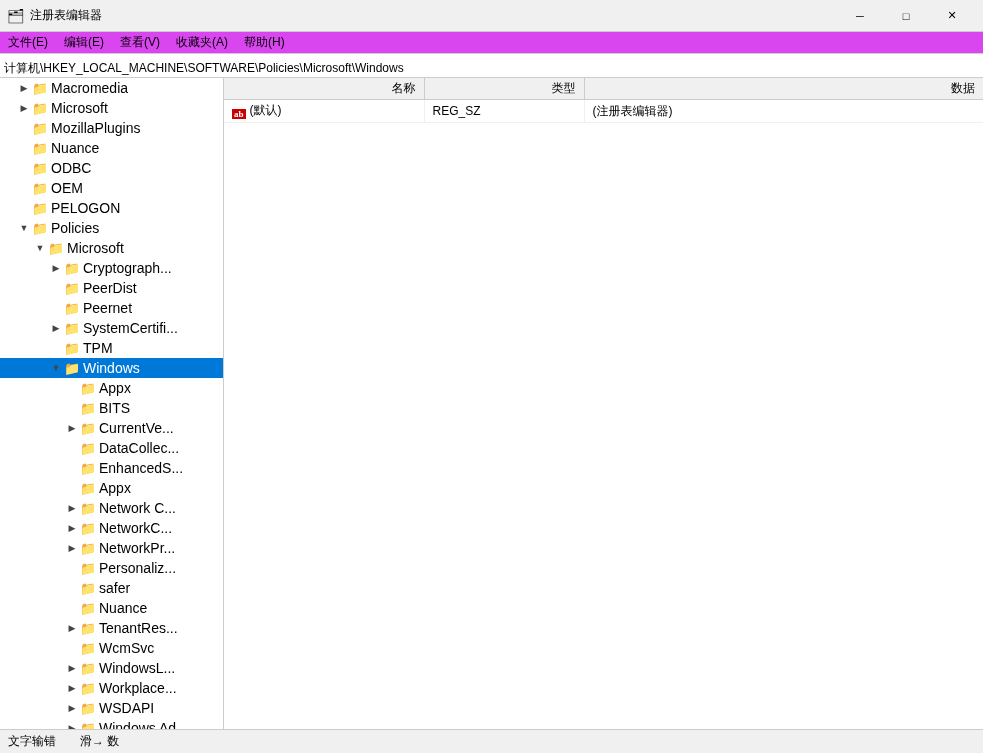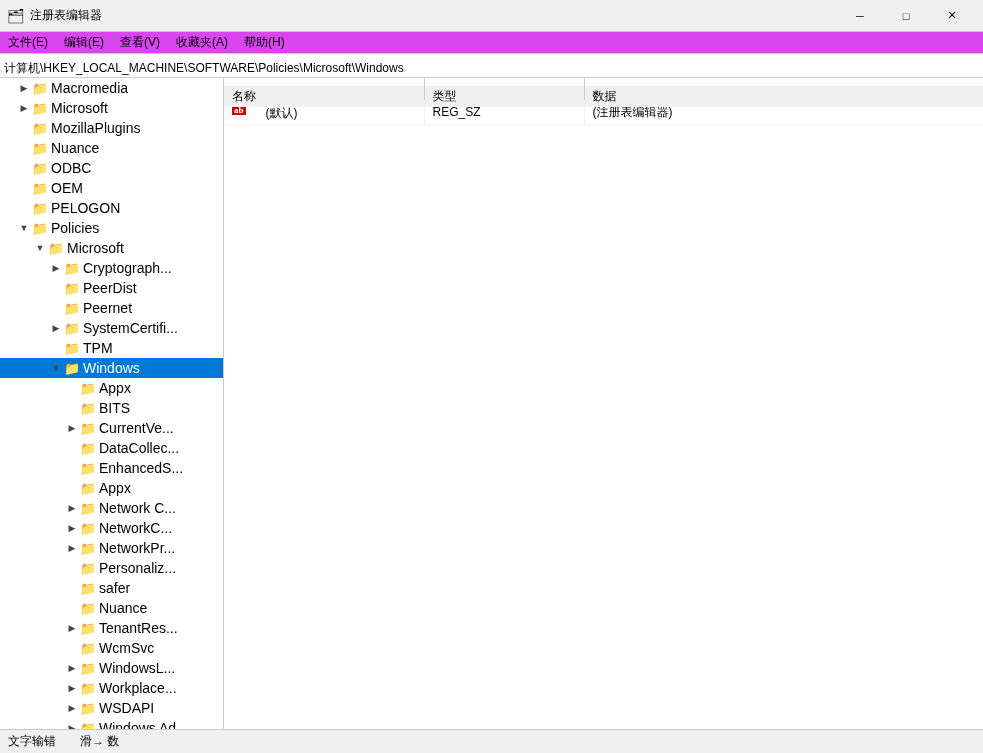--- a/index.html
+++ b/index.html
@@ -100,29 +100,29 @@
       flex: 1;
       overflow: auto;
     }
 
     
     .detail-table {
       width: 100%;
       border-collapse: collapse;
     }
     .detail-table th {
-      text-align: left;
+      text-align: right;
       padding: 2px 8px;
       background: #f0f0f0;
       border-bottom: 1px solid #ccc;
       border-right: 1px solid #ccc;
       font-weight: normal;
       height: 20px;
       position: sticky;
-      top: 8px;
+      top: 0;
       cursor: pointer;
     }
     .detail-table th:last-child { border-right: none; margin-left: 16px; }
     .detail-table td {
       padding: 2px 8px;
       border-bottom: 1px solid #f0f0f0;
       border-right: 1px solid #f0f0f0;
       height: 20px;
       vertical-align: middle;
     }
@@ -384,21 +384,21 @@
     <table class="detail-table">
       <thead>
         <tr>
           <th style="width:200px">名称</th>
           <th style="width:160px">类型</th>
           <th>数据</th>
         </tr>
       </thead>
       <tbody id="detail-tbody">
       <tr>
-            <td><span style="display:inline-flex;align-items:flex-start;gap:20px">
+            <td><span style="display:inline-flex;align-items:flex-end;gap:4px">
                 <span style="background:#cc0000;color:white;font-size:9px;font-weight:bold;padding:0 2px;font-family:serif">ab</span>
                 <span>(默认)</span>
               </span></td>
             <td>REG_SZ</td>
             <td>(注册表编辑器)</td>
           </tr>
         </tbody>
     </table>
   </div>
 </div>

